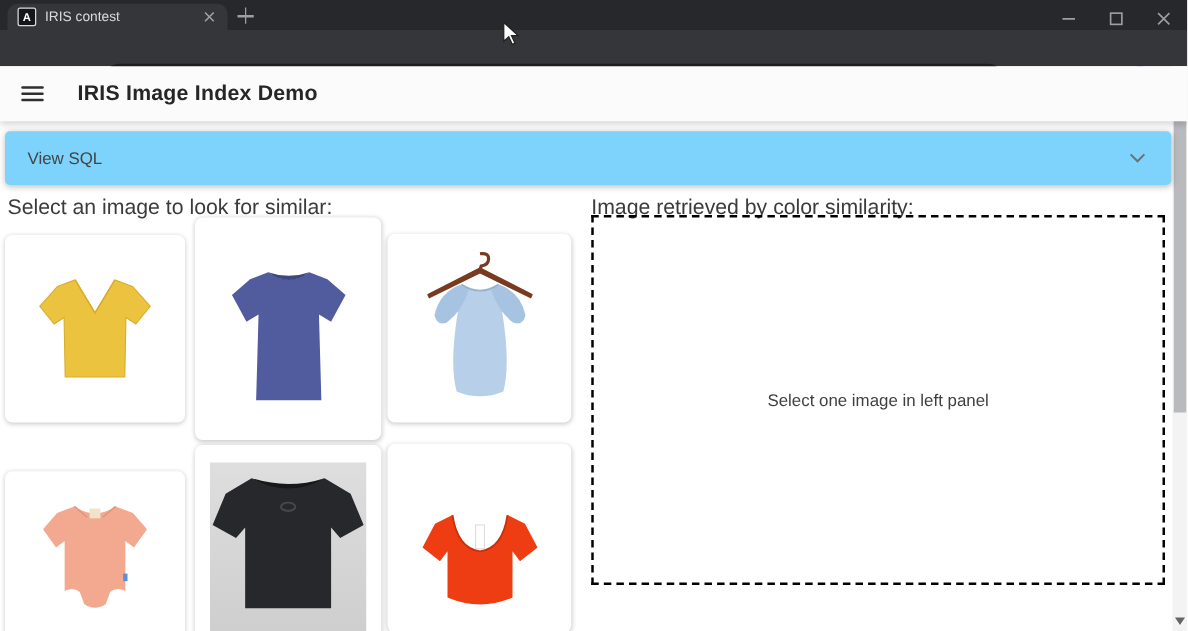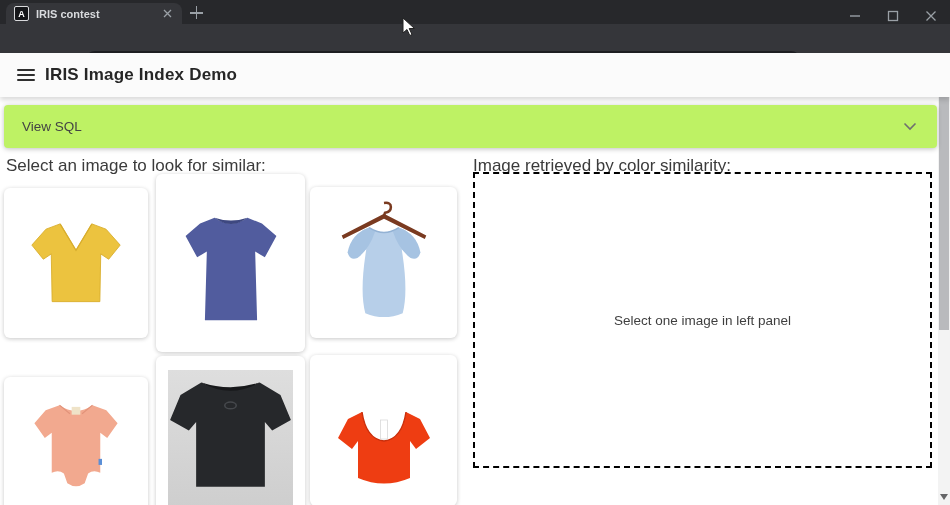--- a/index.html
+++ b/index.html
@@ -6,21 +6,21 @@
   #page{position:relative;width:950px;height:505px;overflow:hidden;background:#fff;
         font-family:"Liberation Sans",sans-serif;}
   .abs{position:absolute;}
 
   
   .tabstrip{left:0;top:0;width:950px;height:24px;background:#27282b;}
   .tab{left:6px;top:3px;width:176px;height:21px;background:#35363a;
        border-radius:8px 8px 0 0;display:flex;align-items:center;padding:0 8px;box-sizing:border-box;}
   .favicon{width:13px;height:13px;background:#151619;border:1.5px solid #d9dadc;border-radius:2px;
            color:#fff;font-size:9px;font-weight:bold;display:flex;align-items:center;justify-content:center;flex:0 0 auto;}
-  .tabtitle{color:#d9dbde;font-size:11px;margin-left:7px;flex:1;white-space:nowrap;overflow:hidden;font-weight:bold;}
+  .tabtitle{color:#d9dbde;font-size:11px;margin-left:7px;flex:1;white-space:nowrap;overflow:hidden;}
   .tabclose{width:14px;height:14px;display:flex;align-items:center;justify-content:center;}
   .newtab{left:190px;top:6px;width:14px;height:14px;}
   .newtab .h{position:absolute;left:0;top:6px;width:13px;height:1.6px;background:#9aa0a6;}
   .newtab .v{position:absolute;left:5.7px;top:0;width:1.6px;height:13px;background:#9aa0a6;}
   .winctl{top:8px;}
   .urlrow{left:0;top:24px;width:950px;height:29px;background:#35363a;}
   .navic{top:30px;width:17px;height:17px;}
   .omnibox{left:84px;top:27px;width:718px;height:23px;border-radius:12px;background:#1e1f23;
            display:flex;align-items:center;padding:0 8px 0 10px;box-sizing:border-box;}
   .url{font-size:12.5px;margin-left:8px;flex:1;white-space:nowrap;}
@@ -29,22 +29,22 @@
   .extic{top:29px;width:18px;height:18px;}
   .avatar{left:903px;top:29px;width:18px;height:18px;border-radius:50%;background:#7a56c8;color:#fff;
           font-size:11px;display:flex;align-items:center;justify-content:center;}
   .kebab div{width:3px;height:3px;border-radius:50%;background:#cfd1d4;margin:2px auto;}
 
   
   .app-toolbar{left:0;top:53px;width:950px;height:44px;background:#fbfbfb;
                box-shadow:0 3px 5px rgba(0,0,0,0.15);display:flex;align-items:center;z-index:3;}
   .burger{margin-left:17px;width:18px;height:12px;display:flex;flex-direction:column;justify-content:space-between;}
   .burger div{height:2px;background:#2f2f2f;border-radius:1px;}
-  .app-title{margin-left:10px;font-size:17px;font-weight:600;color:#262626;letter-spacing:.2px;text-align:center;}
-  .sqlpanel{left:4px;top:105px;width:933px;height:43px;background:#bef264;border-radius:4px;
+  .app-title{margin-left:27px;font-size:17px;font-weight:600;color:#262626;letter-spacing:.2px;text-align:center;}
+  .sqlpanel{left:4px;top:105px;width:933px;height:43px;background:#7dd3fc;border-radius:4px;
             box-shadow:0 1px 5px rgba(0,0,0,0.25);display:flex;align-items:center;
             padding:0 20px 0 18px;box-sizing:border-box;z-index:2;}
   .sqlpanel span{font-size:13.5px;color:#444;flex:1;}
   .seclabel{font-size:17px;color:#3b3b3b;}
   .dashedbox{left:473px;top:172px;width:459px;height:296px;border:2px dashed #000;
              box-sizing:border-box;display:flex;align-items:center;justify-content:center;}
   .emptymsg{font-size:13.5px;color:#3f3f3f;}
 
   .card{background:#fff;border-radius:6px;box-shadow:0 1px 4px rgba(0,0,0,0.22);
         display:flex;align-items:flex-start;justify-content:center;overflow:hidden;}

